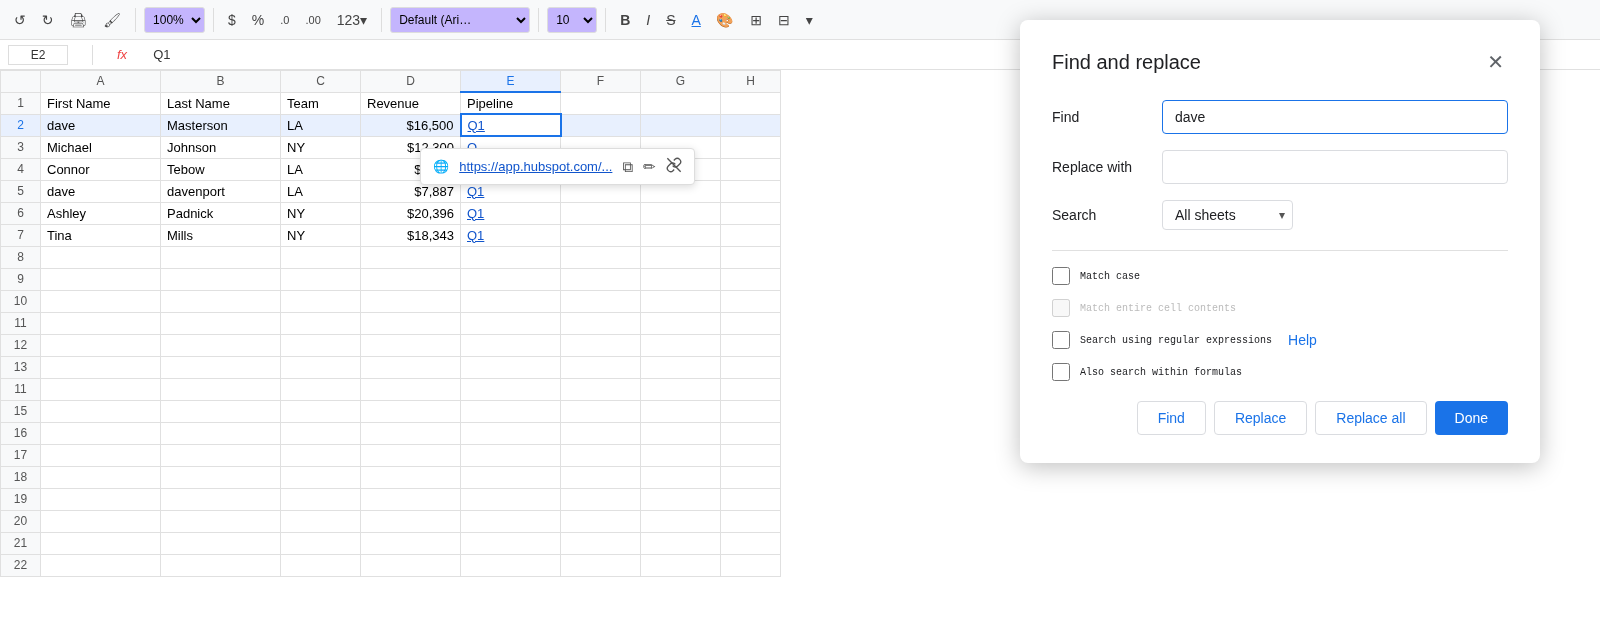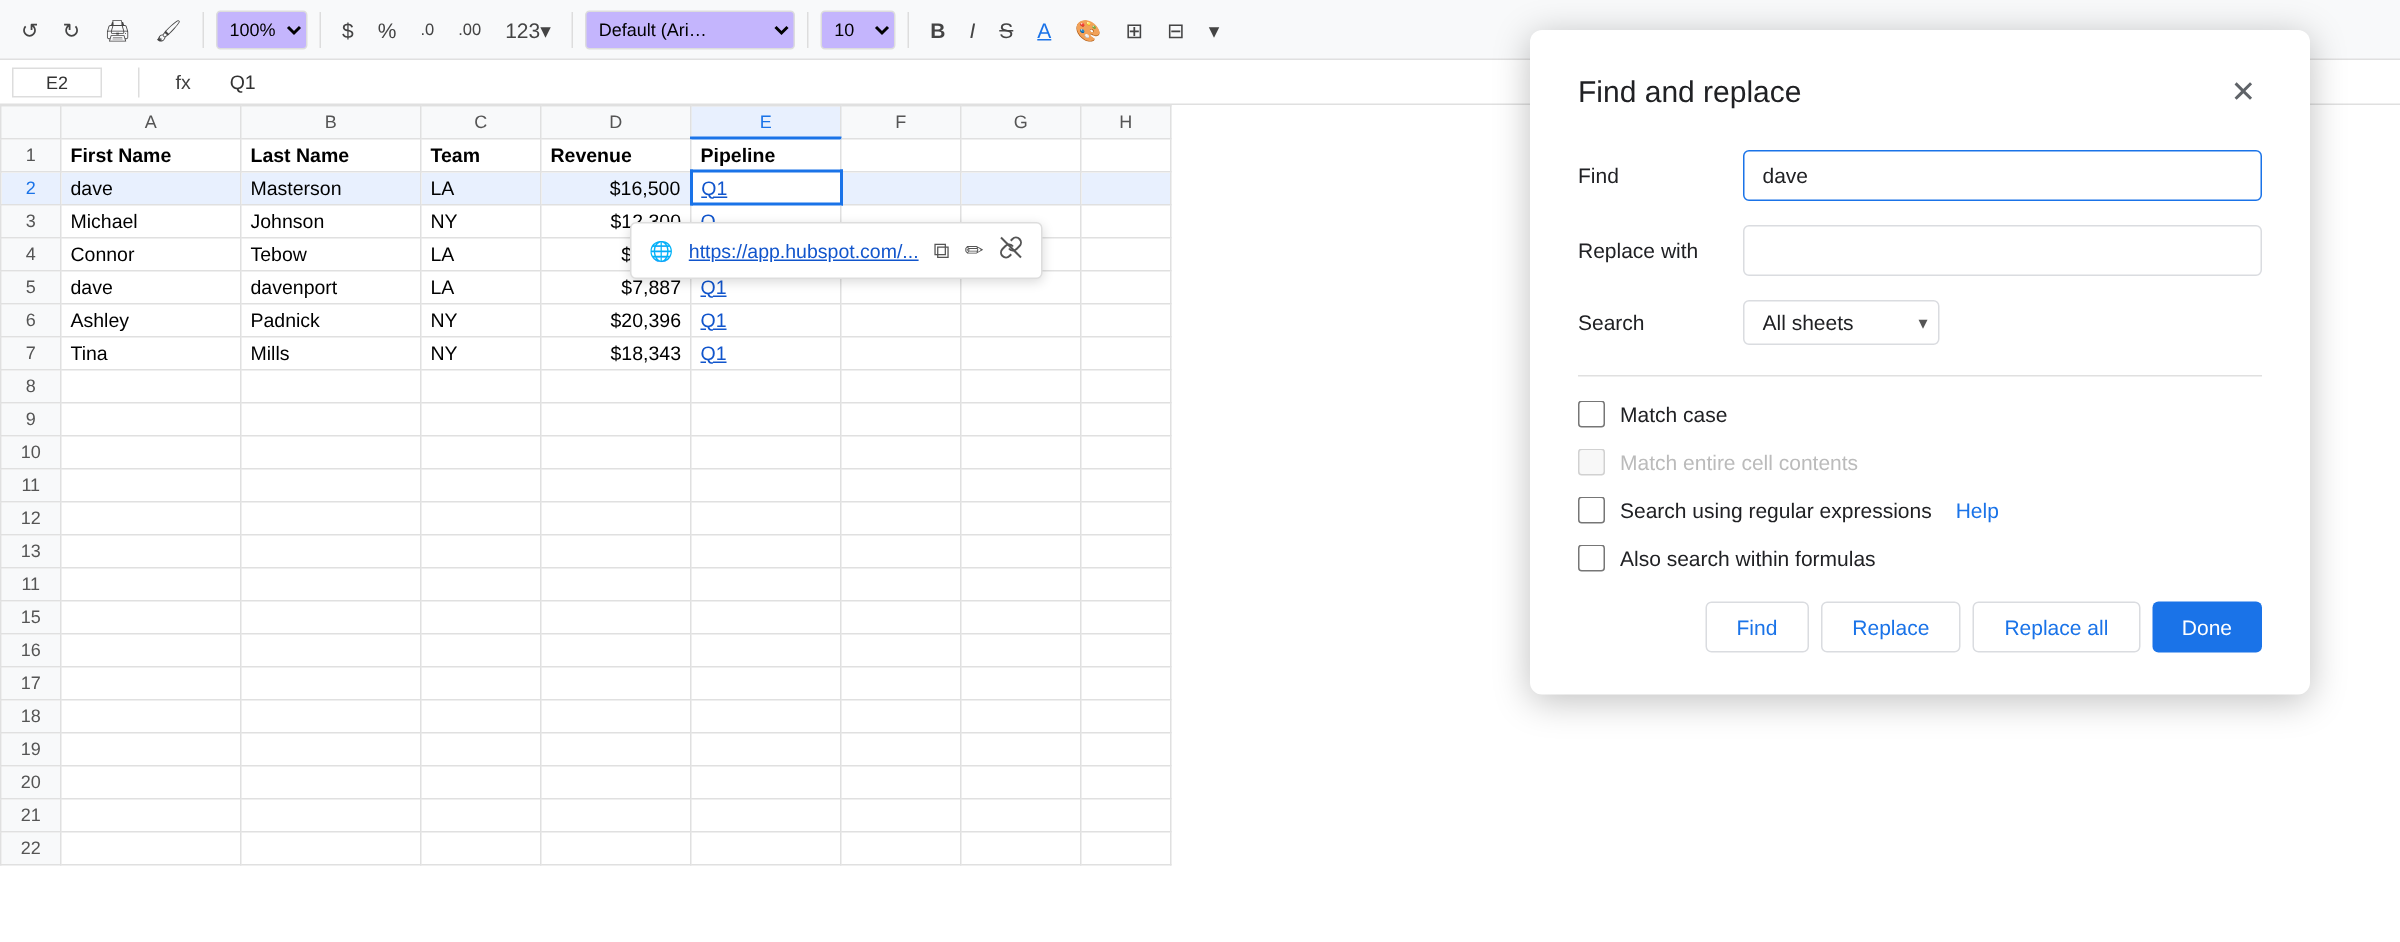--- a/index.html
+++ b/index.html
@@ -57,21 +57,21 @@
     }
     .cell-ref {
       width: 60px;
       font-size: 12px;
       border: 1px solid #ddd;
       padding: 2px 4px;
       text-align: center;
       color: #333;
     }
     .formula-divider { width: 1px; height: 20px; background: #ddd; }
-    .formula-fx { color: #404040; font-size: 13px; }
+    .formula-fx { color: #ef4444; font-size: 13px; font-style: italic; }
     .formula-input {
       flex: 1;
       font-size: 13px;
       border: none;
       outline: none;
       color: #333;
       padding: 2px;
     }
 
     
@@ -120,21 +120,21 @@
     .col-a { width: 120px; }
     .col-b { width: 120px; }
     .col-c { width: 80px; }
     .col-d { width: 100px; }
     .col-e { width: 100px; }
     .col-f { width: 80px; }
     .col-g { width: 80px; }
     .col-h { width: 60px; }
 
     .cell-link { color: #1155cc; text-decoration: underline; cursor: pointer; }
-    .cell-bold { font-weight: bold; }
+    .cell-bold { font-weight: normal; }
 
     
     .link-popup {
       position: absolute;
       top: 148px;
       left: 420px;
       background: #fff;
       border: 1px solid #ddd;
       border-radius: 4px;
       padding: 8px 12px;
@@ -258,22 +258,23 @@
       margin-bottom: 14px;
       gap: 10px;
     }
     .checkbox-row input[type="checkbox"] {
       width: 18px;
       height: 18px;
       cursor: pointer;
       accent-color: #1a73e8;
     }
     .checkbox-label {
-      font-size: 14px;
+      font-size: 10px;
       color: #202124;
+      font-family: Liberation Mono, monospace;
     }
     .checkbox-label.disabled { color: #bbb; }
     .checkbox-help { color: #1a73e8; font-size: 14px; margin-left: 6px; cursor: pointer; }
 
     .dialog-buttons {
       display: flex;
       justify-content: flex-end;
       gap: 8px;
       margin-top: 20px;
     }

